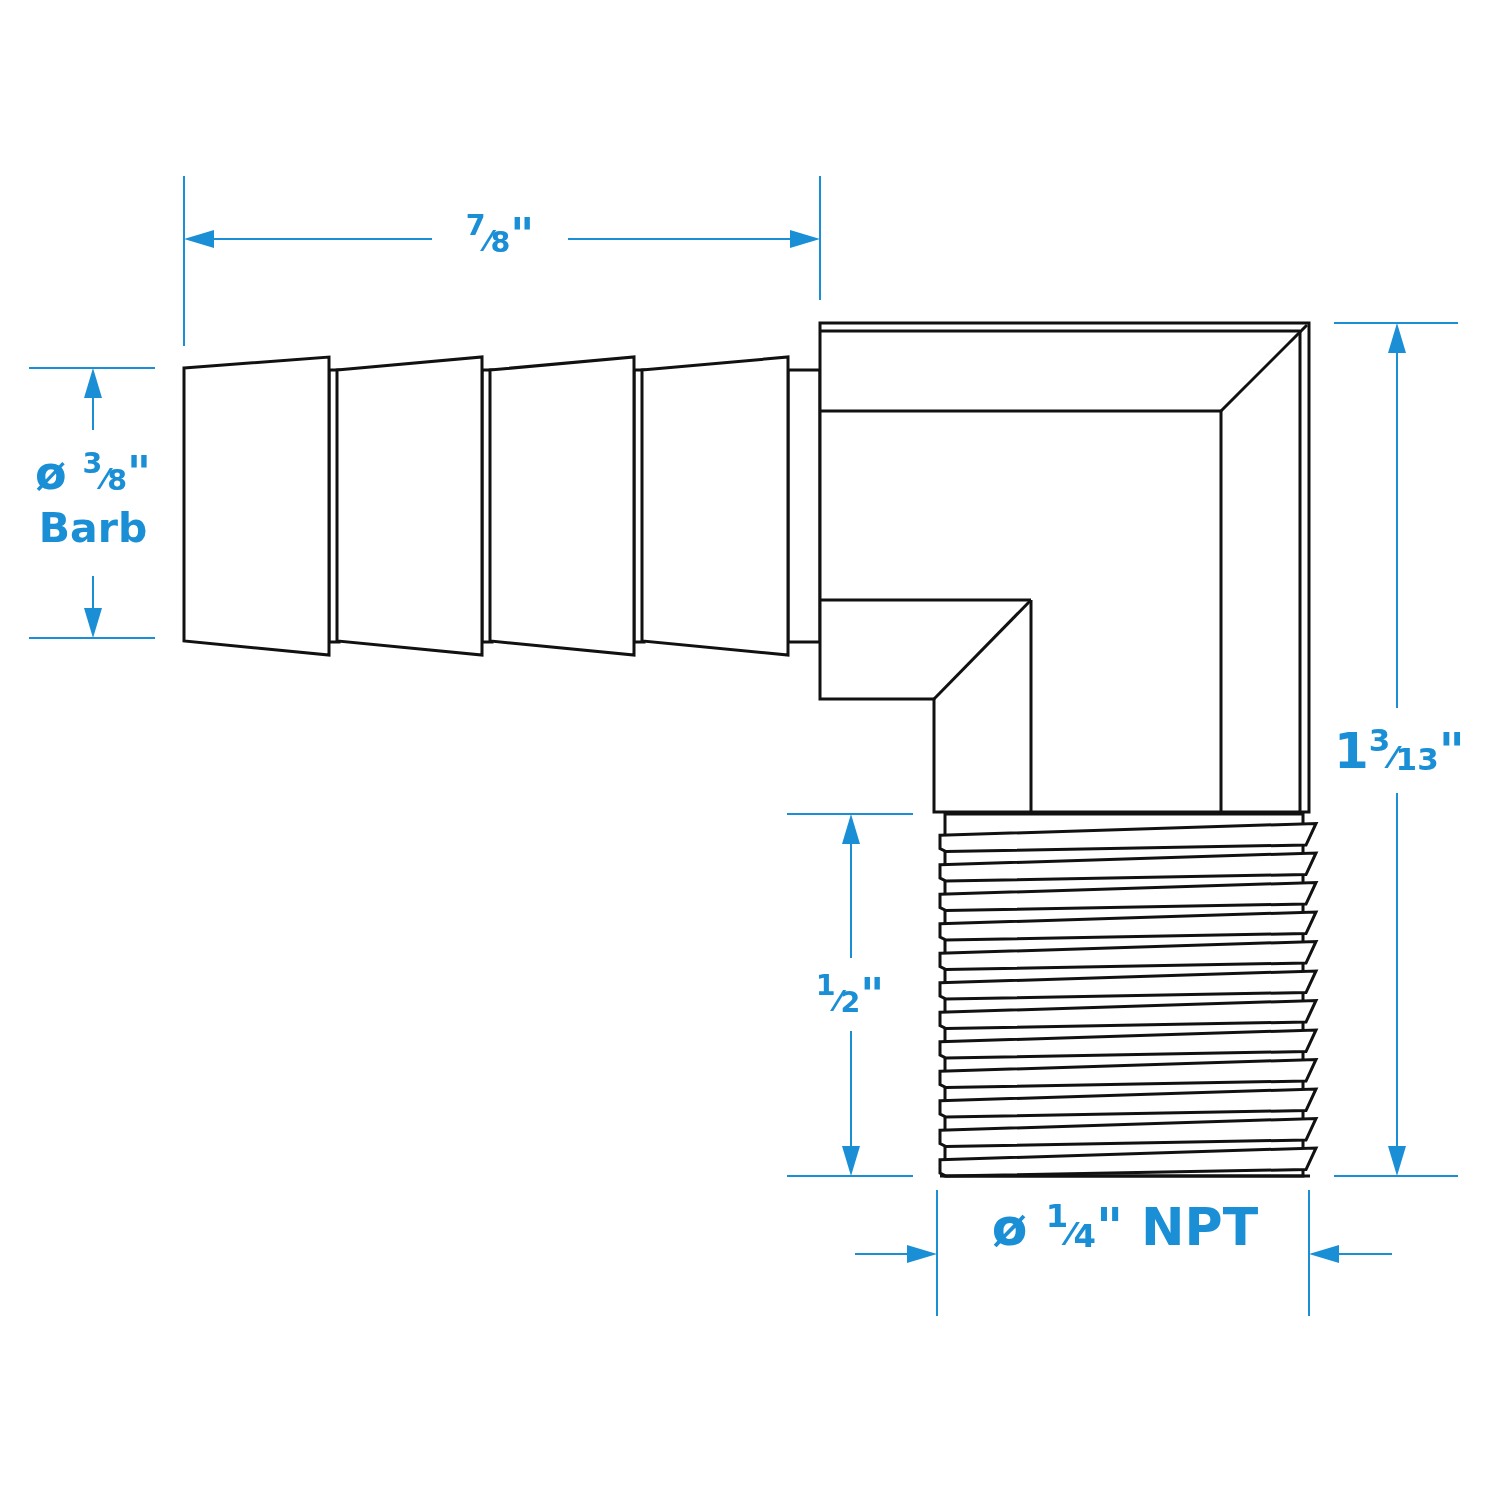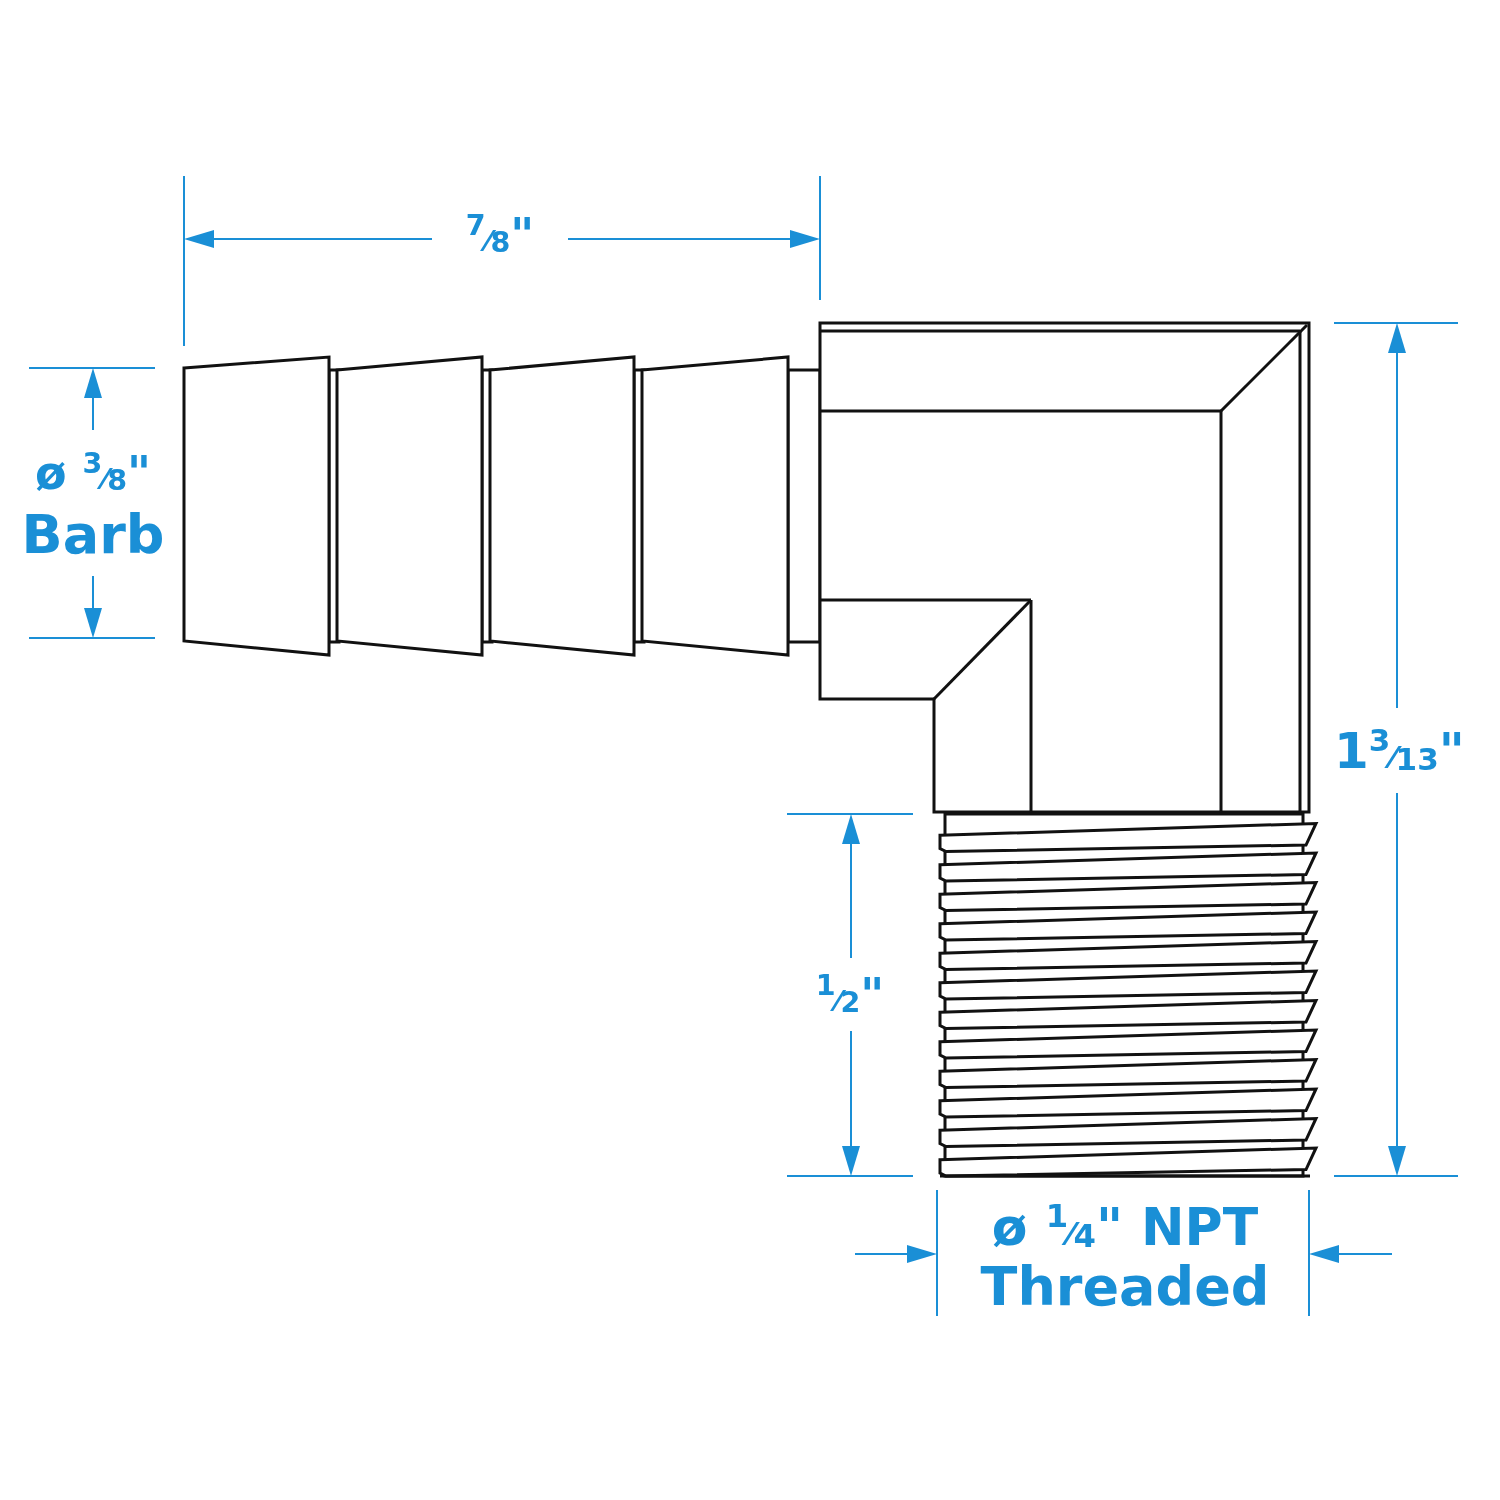--- a/index.html
+++ b/index.html
@@ -122,29 +122,28 @@
   </svg>
 
   <div class="label" style="left:440px; top:212px; width:120px; font-size:46px;">
     <span class="frac"><span class="num">7</span>⁄<span class="den">8</span></span><span>"</span>
   </div>
 
   <div class="label" style="left:18px; top:450px; width:150px; font-size:46px;">
     <span>ø</span>
     <span class="frac"><span class="num">3</span>⁄<span class="den">8</span></span><span>"</span>
   </div>
-  <div class="label" style="left:18px; top:508px; width:150px; font-size:54px;">Barb</div>
+  <div class="label" style="left:18px; top:508px; width:150px; font-size:41px;">Barb</div>
 
   <div class="label" style="left:1334px; top:725px; width:130px; font-size:50px;">
     <span>1</span><span class="frac"><span class="num">3</span>⁄<span class="den">13</span></span><span>"</span>
   </div>
 
   <div class="label" style="left:800px; top:972px; width:100px; font-size:46px;">
     <span class="frac"><span class="num">1</span>⁄<span class="den">2</span></span><span>"</span>
   </div>
 
   <div class="label" style="left:960px; top:1200px; width:330px; font-size:52px;">
     <span>ø</span>
     <span class="frac"><span class="num">1</span>⁄<span class="den">4</span></span><span>" NPT</span>
   </div>
-  <div class="label" style="left:960px; top:1260px; width:330px; font-size:54px;">Threaded</div>
 
 </div>
 
 </body></html>

